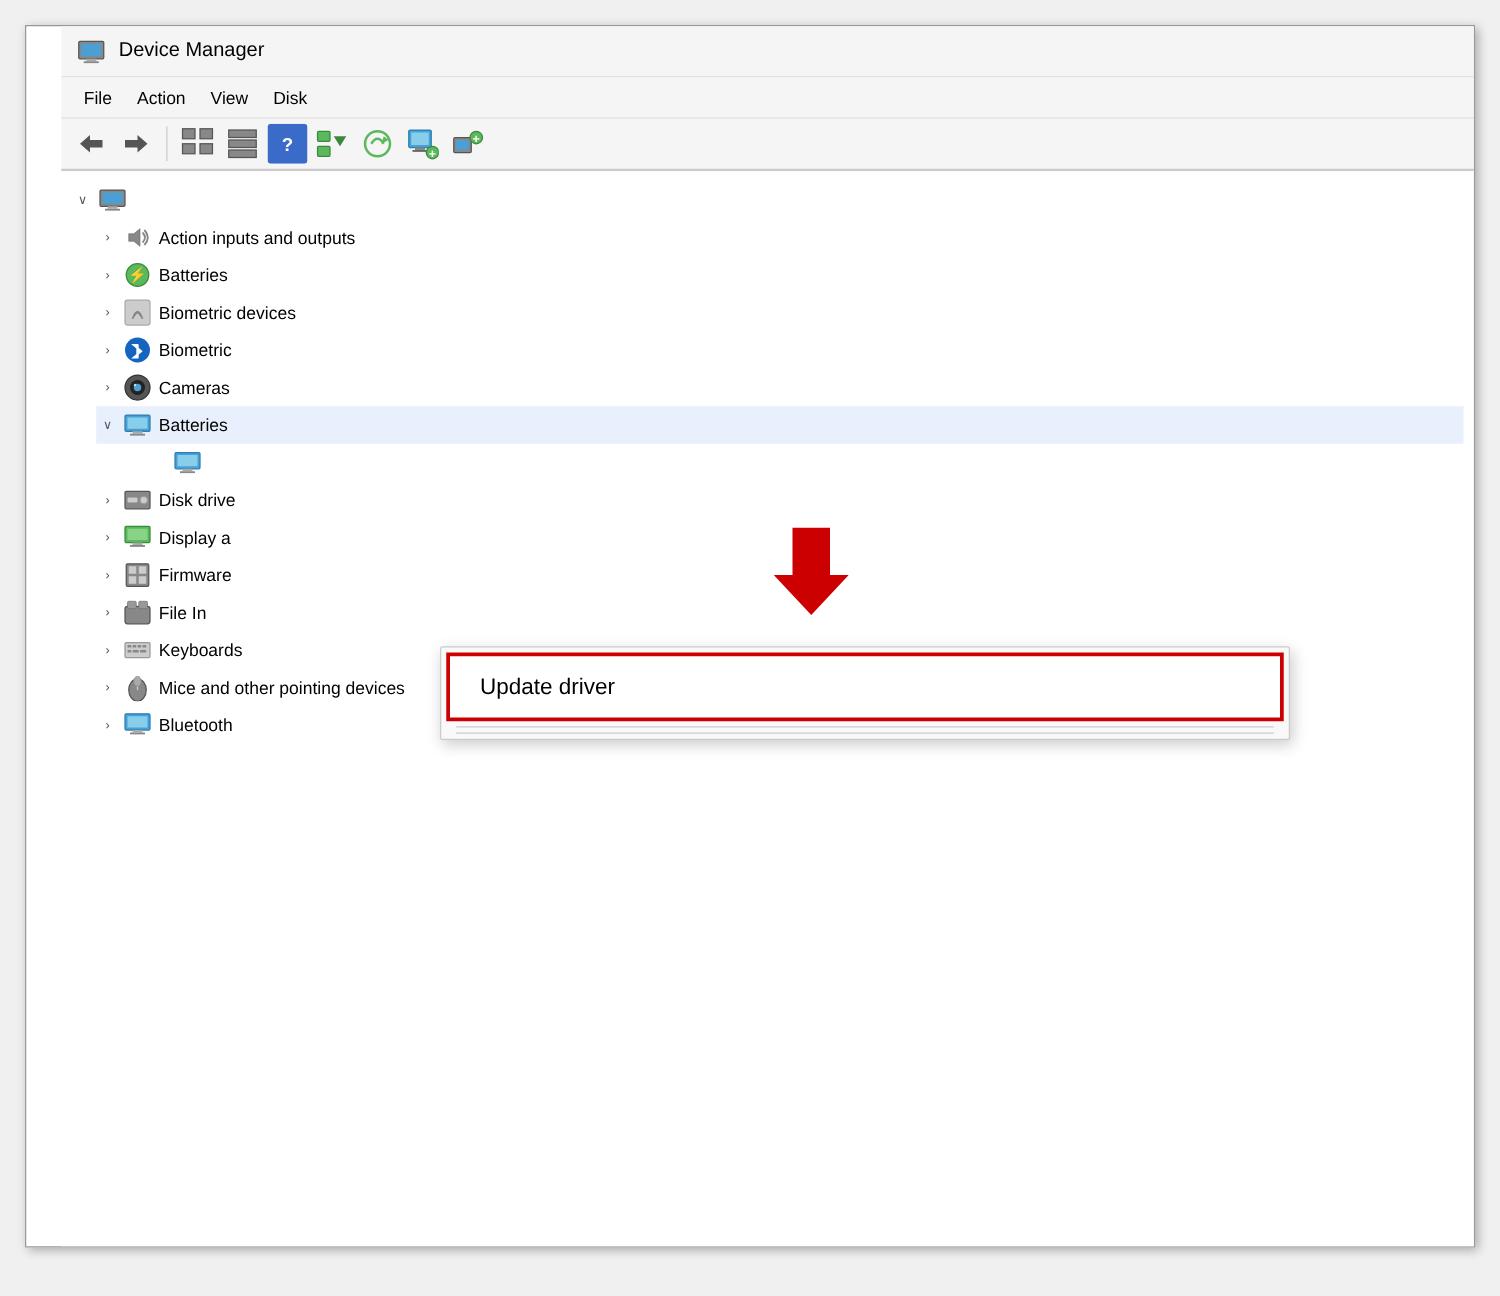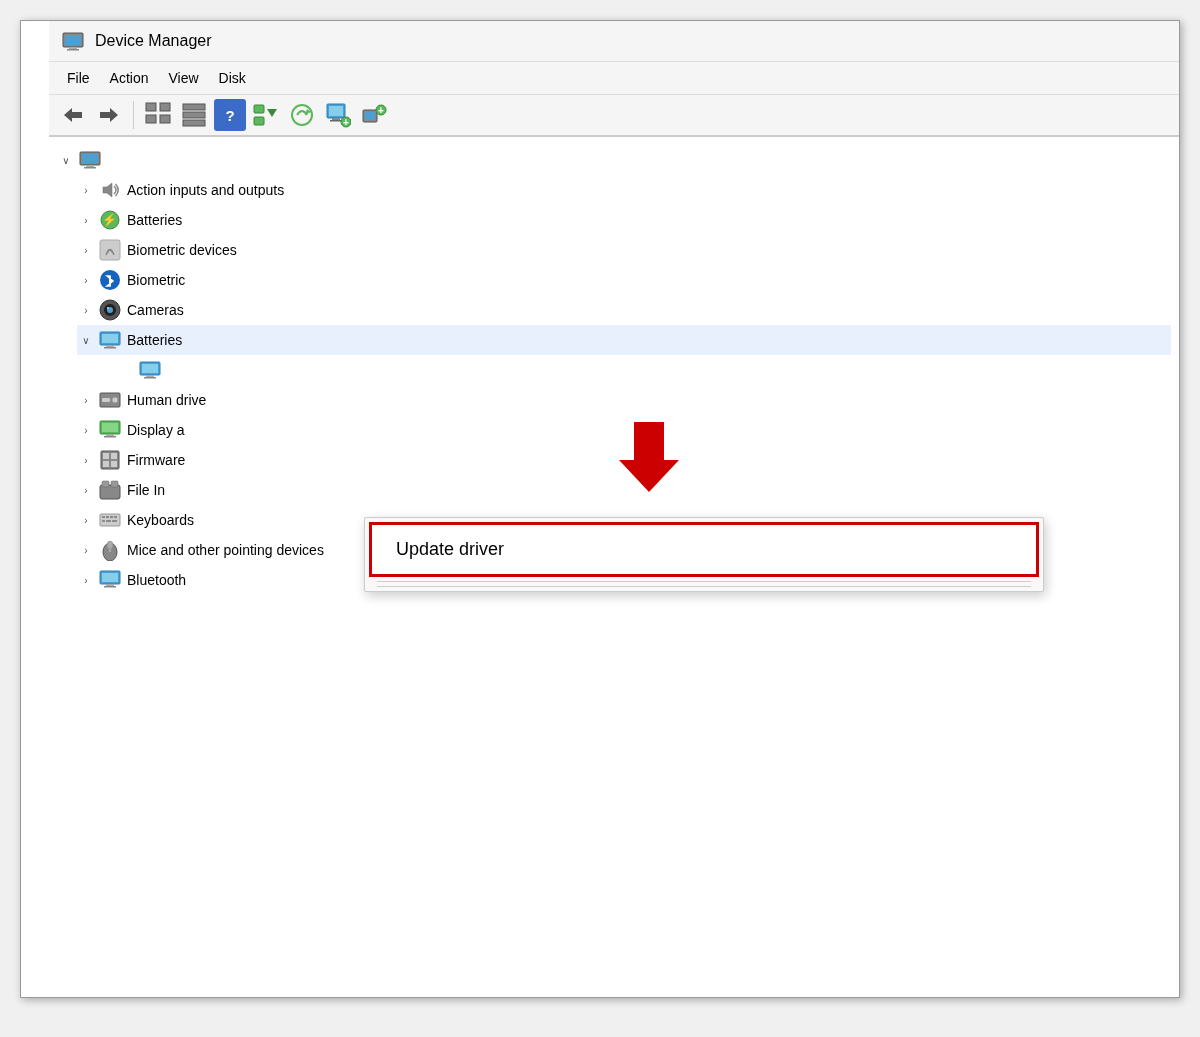--- a/index.html
+++ b/index.html
@@ -123,21 +123,21 @@
       justify-content: center;
       font-size: 16px;
     }
     .item-label {
       font-size: 14px;
       color: #000;
     }
     
     .context-menu {
       position: absolute;
-      left: 315px;
+      left: 303px;
       top: 380px;
       width: 680px;
       background: #f9f9f9;
       border: 1px solid #ccc;
       box-shadow: 2px 4px 12px rgba(0,0,0,0.2);
       z-index: 100;
       border-radius: 2px;
     }
     .context-menu-item {
       padding: 14px 24px;
@@ -359,21 +359,21 @@
 
       <div class="tree-item tree-item-indent-1">
         <span class="chevron">›</span>
         <span class="item-icon">
           <svg width="22" height="22" viewBox="0 0 22 22">
             <rect x="1" y="4" width="20" height="14" rx="1" fill="#888" stroke="#555" stroke-width="1"></rect>
             <circle cx="16" cy="11" r="3" fill="#ccc" stroke="#999" stroke-width="1"></circle>
             <rect x="3" y="9" width="8" height="4" fill="#ccc" rx="1"></rect>
           </svg>
         </span>
-        <span class="item-label">Human drive</span>
+        <span class="item-label">Disk drive</span>
       </div>
 
       <div class="tree-item tree-item-indent-1">
         <span class="chevron">›</span>
         <span class="item-icon">
           <svg width="22" height="22" viewBox="0 0 22 22">
             <rect x="1" y="2" width="20" height="13" rx="1" fill="#5cb85c" stroke="#3a8a3a" stroke-width="1"></rect>
             <rect x="3" y="4" width="16" height="9" fill="#87d487"></rect>
             <rect x="7" y="15" width="8" height="2" fill="#aaa"></rect>
             <rect x="5" y="17" width="12" height="1.5" fill="#888"></rect>

